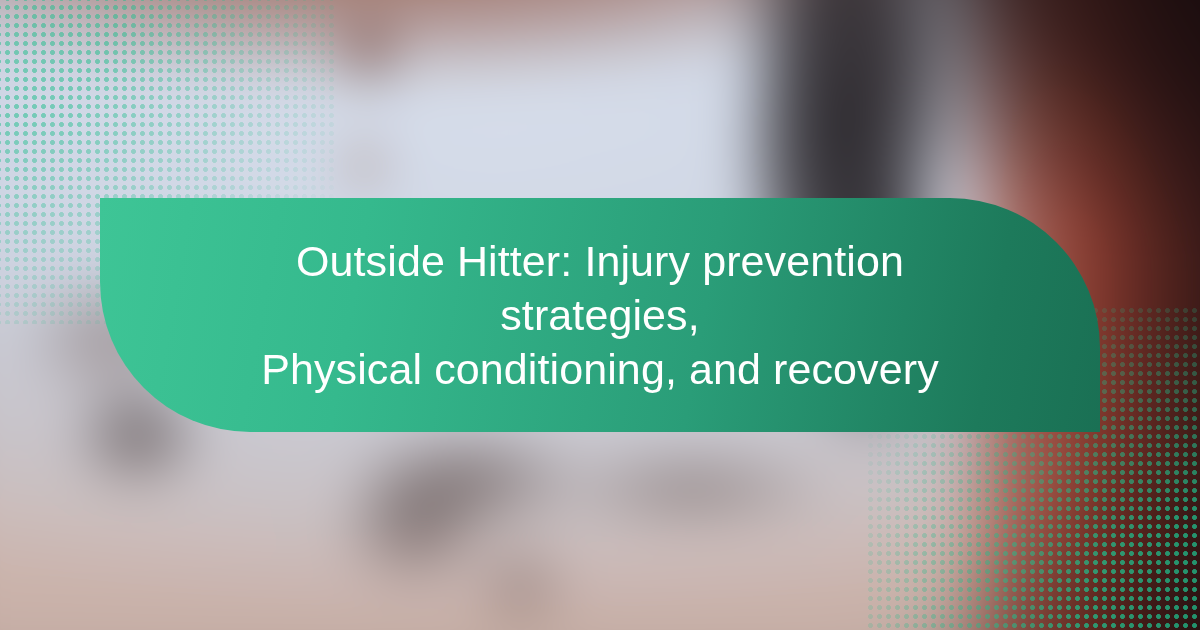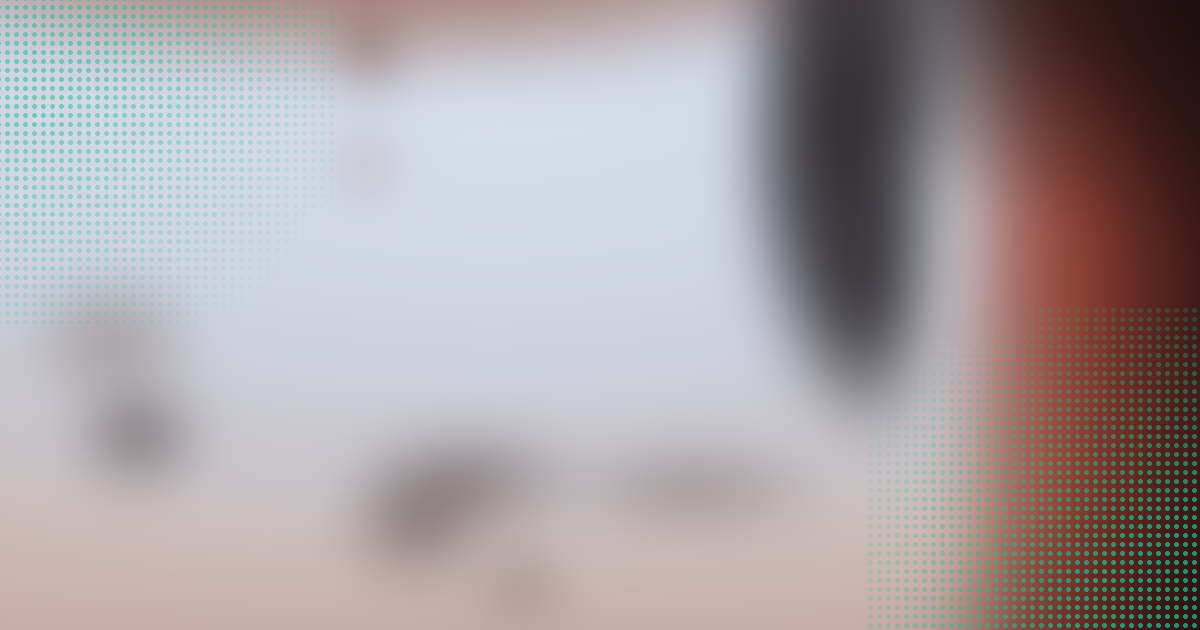--- a/index.html
+++ b/index.html
@@ -163,14 +163,18 @@
     <div class="layer bg-rust-top"></div>
     <div class="layer bg-blobs"></div>
     <div class="layer bg-figure"></div>
     <div class="layer bg-pillar"></div>
     <div class="layer bg-darkcorner"></div>
   </div>
 
   <div class="halftone tl"></div>
   <div class="halftone br"></div>
 
+  <div class="banner">
+    <div class="banner-title">Outside Hitter: Injury prevention strategies,
+Physical conditioning, and recovery</div>
+  </div>
 
 </div>
 
 </body></html>

